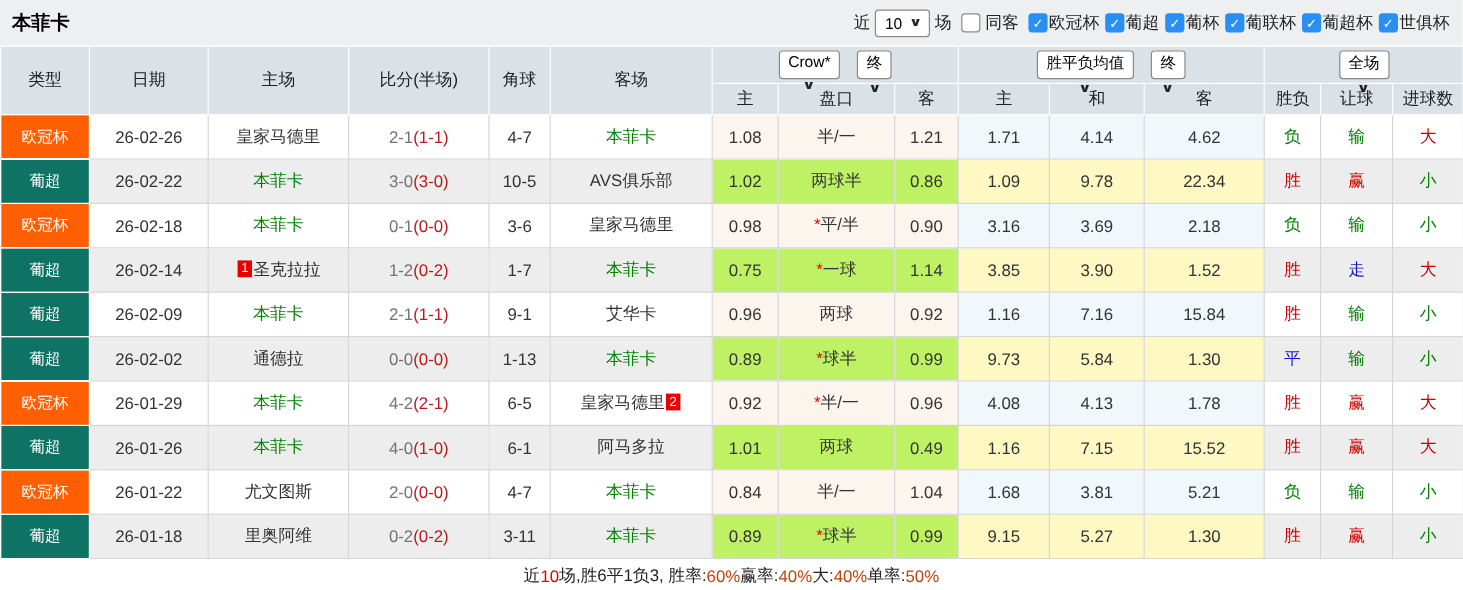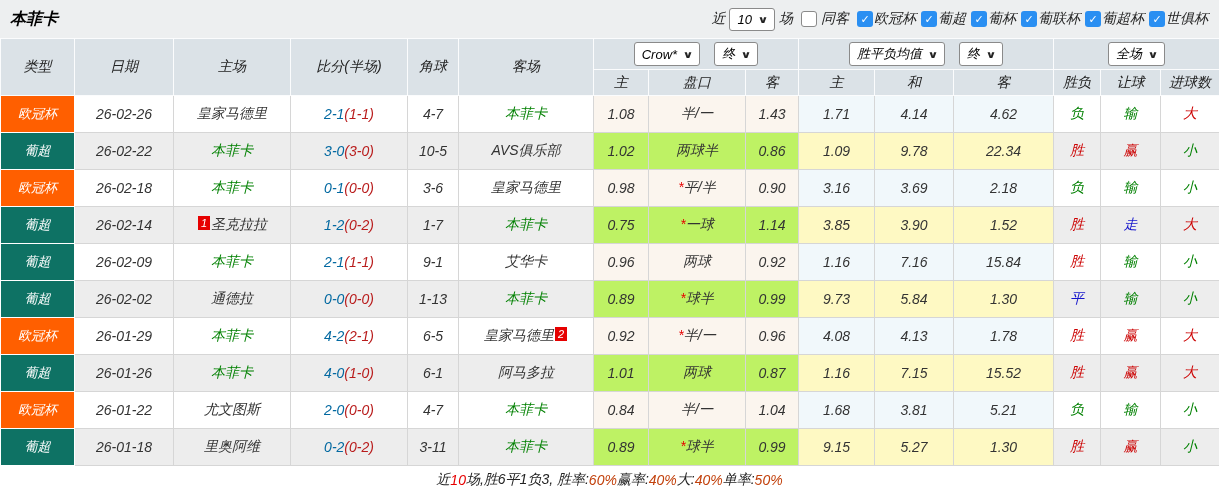--- a/index.html
+++ b/index.html
@@ -1,50 +1,50 @@
 <!DOCTYPE html>
 <html><head>
 <meta charset="utf-8">
 <style>
   * { margin:0; padding:0; box-sizing:border-box; }
   html,body { background:#fff; }
   body { font-family:"Liberation Sans","DejaVu Sans",sans-serif; }
-  .app { width:1219px; height:492px; overflow:hidden; background:#fff;font-style:italic; }
+  .app { width:1219px; height:492px; overflow:hidden; background:#fff; }
 
   
   .topbar { height:38px; background:#edeff0; display:flex; align-items:center; padding:0 8px 0 10px; }
   .title { font-size:16px; font-weight:bold; color:#000; }
   .controls { margin-left:auto; display:flex; align-items:center; gap:3px; font-size:14px; color:#222; padding-right:2px; }
   .sel { display:inline-flex; align-items:center; gap:7px; background:#fff; border:1px solid #8a8a8a;
          border-radius:3px; padding:1px 7px; height:23px; font-size:13px; color:#000; cursor:pointer; }
   .chev { font-size:10px; font-weight:bold; color:#222; transform:scaleX(1.35); }
   .cbx { width:16px; height:16px; border-radius:3px; display:inline-flex; align-items:center;
          justify-content:center; margin-left:4px; cursor:pointer; flex:none; }
   .cbx.on { background:#2a8ff2; color:#fff; font-size:11px; font-weight:bold; }
   .cbx.off { background:#fff; border:1px solid #8a8a8a; }
   .controls .lbl { margin:0 1px; }
 
   
   table { width:1219px; border-collapse:collapse; table-layout:fixed; }
   thead th { background:#dbe2e7; font-weight:normal; font-size:14px; color:#222; border:1px solid #fbfcfd; }
   tr.h1 .group-th { height:31px; }
   tr.h2 th { height:26px; }
   .selwrap { display:flex; align-items:center; justify-content:center; gap:14px; }
-  thead .sel { height:24px; }
+  thead .sel { height:24px;flex-direction:column; }
   tbody td { height:37px; text-align:center; font-size:14px; color:#333;
              border-right:1px solid #d6d6d6; border-bottom:1px solid #d6d6d6; overflow:hidden; white-space:nowrap; }
   tr.odd  td { background:#ffffff; }
   tr.even td { background:#ededed; }
   tr.odd  td.c-cream { background:#fbf5ee; }
   tr.even td.c-cream { background:#bef264; }
   tr.odd  td.c-blue  { background:#f1f8fb; }
   tr.even td.c-blue  { background:#fef9c3; }
   td.league-cell { color:#fff; font-size:13px; border:1px solid #fff; }
   .team-green { color:#008000; }
-  .score { color:#0369a1; }
+  .score { color:#737373; }
   .half  { color:#b91c1c; }
   .star  { color:#e60000; }
   .badge { background:#e60000; color:#fff; font-size:11px; line-height:14px; padding:0 3px;
            display:inline-block; vertical-align:2px; margin:0 1px; }
   .t-red   { color:#cc0000; }
   .t-green { color:#008000; }
   .t-blue  { color:#1515cc; }
 
   
   .footer { height:27px; background:#fff; display:flex; align-items:center; justify-content:center;
@@ -159,21 +159,21 @@
     <tbody id="rows">
         <tr class="odd">
           <td class="league-cell" style="background: rgb(255, 95, 0);">欧冠杯</td>
           <td>26-02-26</td>
           <td><span>皇家马德里</span></td>
           <td><span class="score">2-1</span><span class="half">(1-1)</span></td>
           <td>4-7</td>
           <td><span class="team-green">本菲卡</span></td>
           <td class="c-cream">1.08</td>
           <td class="c-cream">半/一</td>
-          <td class="c-cream">1.43</td>
+          <td class="c-cream">1.21</td>
           <td class="c-blue">1.71</td>
           <td class="c-blue">4.14</td>
           <td class="c-blue">4.62</td>
           <td class="t-green">负</td>
           <td class="t-green">输</td>
           <td class="t-red">大</td>
         </tr>
         <tr class="even">
           <td class="league-cell" style="background: rgb(14, 114, 100);">葡超</td>
           <td>26-02-22</td>
@@ -278,21 +278,21 @@
         </tr>
         <tr class="even">
           <td class="league-cell" style="background: rgb(14, 114, 100);">葡超</td>
           <td>26-01-26</td>
           <td><span class="team-green">本菲卡</span></td>
           <td><span class="score">4-0</span><span class="half">(1-0)</span></td>
           <td>6-1</td>
           <td><span>阿马多拉</span></td>
           <td class="c-cream">1.01</td>
           <td class="c-cream">两球</td>
-          <td class="c-cream">0.87</td>
+          <td class="c-cream">0.49</td>
           <td class="c-blue">1.16</td>
           <td class="c-blue">7.15</td>
           <td class="c-blue">15.52</td>
           <td class="t-red">胜</td>
           <td class="t-red">赢</td>
           <td class="t-red">大</td>
         </tr>
         <tr class="odd">
           <td class="league-cell" style="background: rgb(255, 95, 0);">欧冠杯</td>
           <td>26-01-22</td>

